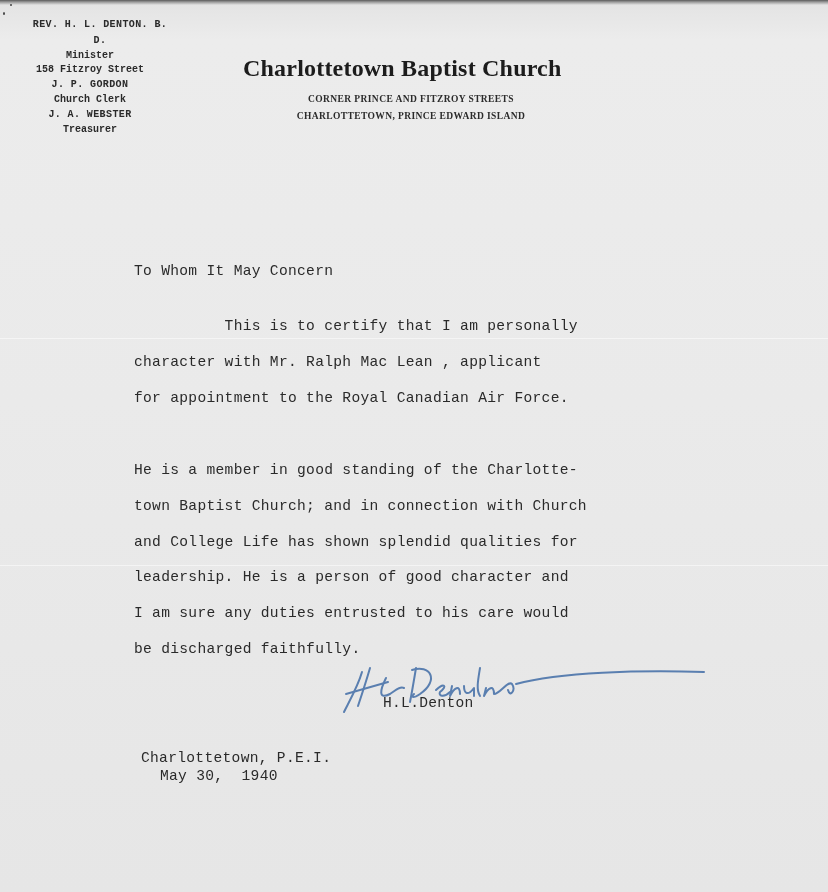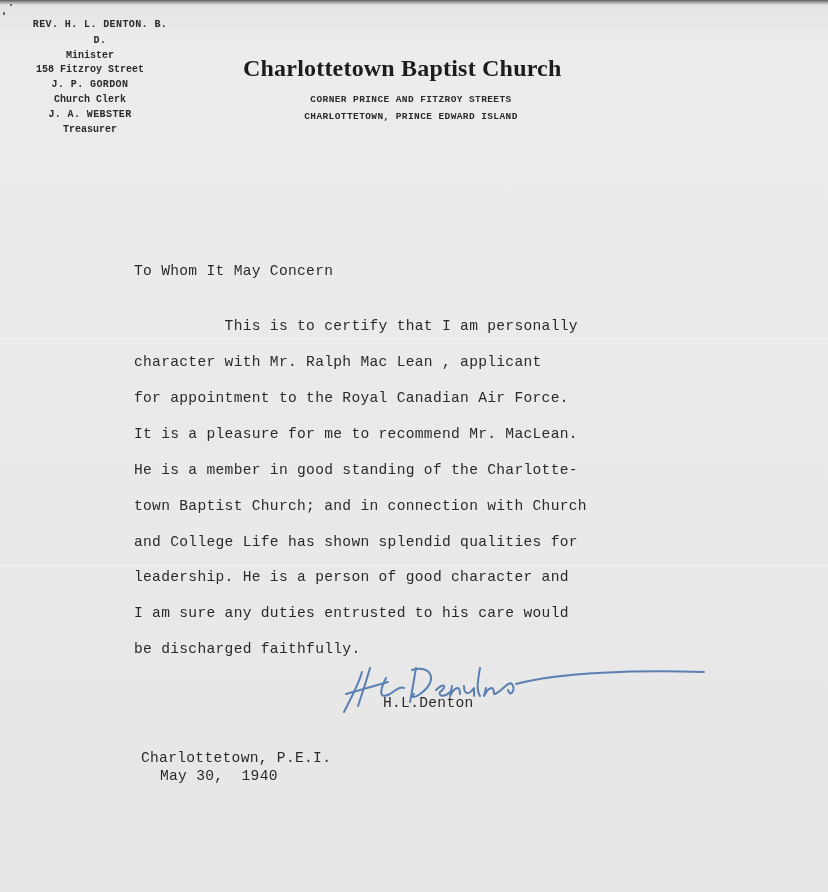--- a/index.html
+++ b/index.html
@@ -29,21 +29,21 @@
 
   .church-title {
     position: absolute; left: 243px; top: 55px; width: 336px;
     font-family: "Liberation Serif", serif;
     font-weight: bold; font-size: 24px; color: #1c1c1c;
     letter-spacing: 0.2px; white-space: nowrap;
     text-align: left;
   }
   .addr {
     position: absolute; left: 250px; width: 322px; text-align: center;
-    font-family: Liberation Mono, monospace; font-weight: bold;
+    font-family: Liberation Serif, serif; font-weight: bold;
     font-size: 9.5px; color: #2b2b2b; letter-spacing: 0.4px; white-space: nowrap;
   }
   .addr1 { top: 94px; }
   .addr2 { top: 111px; }
 
   .typed {
     position: absolute; white-space: pre;
     font-family: "Liberation Mono", monospace;
     font-size: 14.6px; color: #2a2a2a;
     letter-spacing: 0.3px;
@@ -81,21 +81,20 @@
 
   <div class="church-title">Charlottetown Baptist Church</div>
   <div class="addr addr1">CORNER PRINCE AND FITZROY STREETS</div>
   <div class="addr addr2">CHARLOTTETOWN, PRINCE EDWARD ISLAND</div>
 
   <div class="typed salutation">To Whom It May Concern</div>
 
   <div class="typed body-line" style="top:318px">          This is to certify that I am personally</div>
   <div class="typed body-line" style="top:354px">character with Mr. Ralph Mac Lean , applicant</div>
   <div class="typed body-line" style="top:390px">for appointment to the Royal Canadian Air Force.</div>
-  <div class="typed body-line" style="top:426px">It is a pleasure for me to recommend Mr. MacLean.</div>
   <div class="typed body-line" style="top:462px">He is a member in good standing of the Charlotte-</div>
   <div class="typed body-line" style="top:498px">town Baptist Church; and in connection with Church</div>
   <div class="typed body-line" style="top:534px">and College Life has shown splendid qualities for</div>
   <div class="typed body-line" style="top:605px">I am sure any duties entrusted to his care would</div>
   <div class="typed body-line" style="top:569px">leadership. He is a person of good character and</div>
   <div class="typed body-line" style="top:641px">be discharged faithfully.</div>
 
   <svg class="signature" viewBox="0 0 370 60">
     <g fill="none" stroke="#5a7fb0" stroke-width="2" stroke-linecap="round" stroke-linejoin="round">
       <path d="M22 12 C 18 26, 10 40, 4 52"></path>

